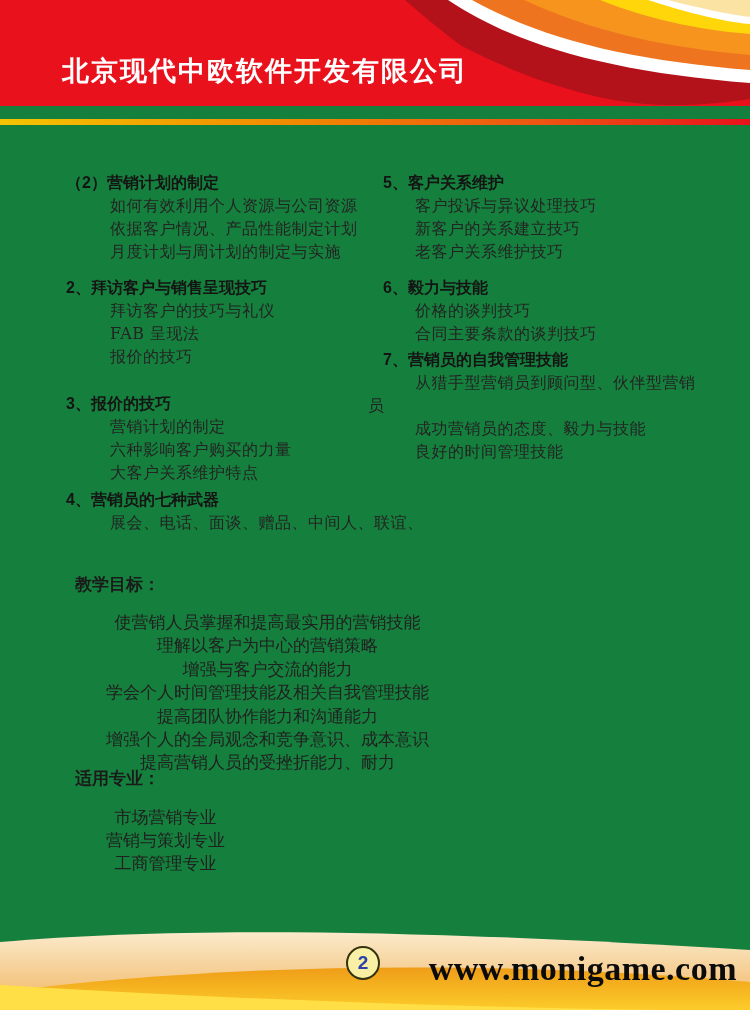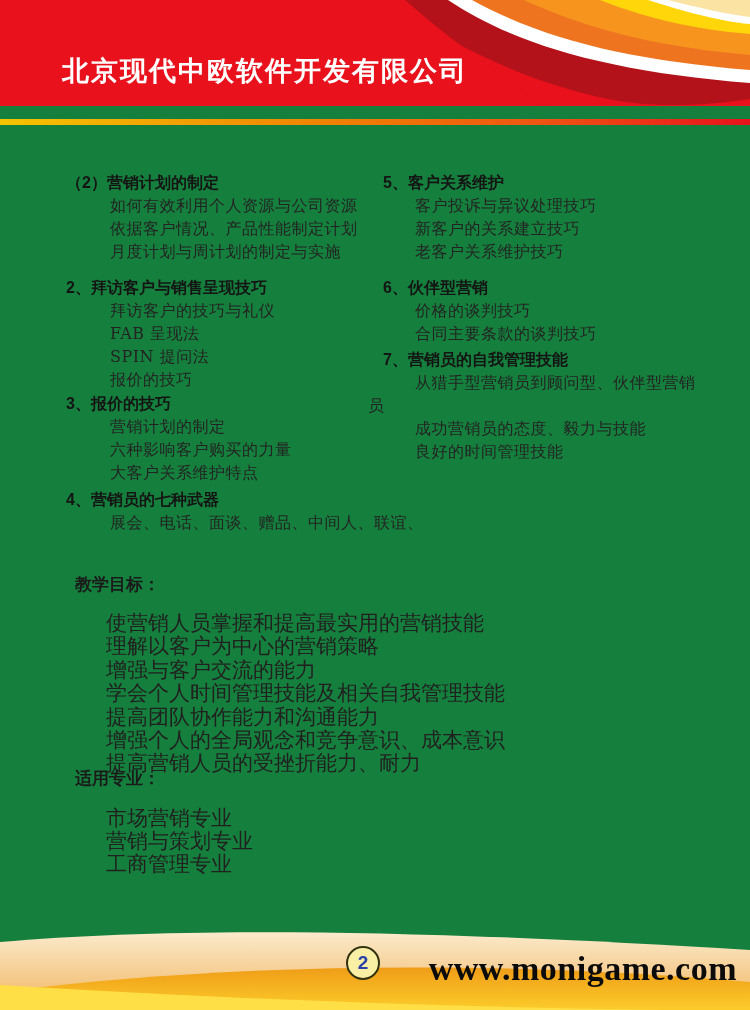--- a/index.html
+++ b/index.html
@@ -35,21 +35,21 @@
   .pos-s3 { left:66px;  top:392px; }
   .pos-s4 { left:66px;  top:488px; }
   .pos-s5 { left:371px; top:171px; width:360px; }
   .pos-s6 { left:371px; top:276px; width:360px; }
   .pos-s7 { left:371px; top:348px; width:370px; }
   
   .block-head {
     position:absolute; font-weight:bold; font-size:17px; line-height:24px;
     color:#1a1a1a; white-space:nowrap;
   }
-  .block-list { position:absolute; font-size:21px; color:#202020; }
+  .block-list { position:absolute; font-size:17px; color:#202020;text-align:center; }
   .block-list .line { line-height:23.4px; white-space:nowrap; }
   .pos-obj-head { left:75px;  top:573px; }
   .pos-obj-list { left:106px; top:611px; }
   .pos-maj-head { left:75px;  top:767px; }
   .pos-maj-list { left:106px; top:806px; }
   .pos-maj-list .line { line-height:23px; }
   
   .footer-graphic { position:absolute; left:0; bottom:0; }
   .page-badge {
     position:absolute; left:346px; top:946px; width:34px; height:34px;
@@ -86,21 +86,20 @@
     <div class="sec-head"><span>（2）</span><span>营销计划的制定</span></div>
     <div class="sec-item">如何有效利用个人资源与公司资源</div>
     <div class="sec-item">依据客户情况、产品性能制定计划</div>
     <div class="sec-item">月度计划与周计划的制定与实施</div>
   </div>
 
   <div class="section col-left pos-s2">
     <div class="sec-head"><span>2、</span><span>拜访客户与销售呈现技巧</span></div>
     <div class="sec-item">拜访客户的技巧与礼仪</div>
     <div class="sec-item">FAB 呈现法</div>
-    <div class="sec-item">SPIN 提问法</div>
     <div class="sec-item">报价的技巧</div>
   </div>
 
   <div class="section col-left pos-s3">
     <div class="sec-head"><span>3、</span><span>报价的技巧</span></div>
     <div class="sec-item">营销计划的制定</div>
     <div class="sec-item">六种影响客户购买的力量</div>
     <div class="sec-item">大客户关系维护特点</div>
   </div>
 
@@ -110,21 +109,21 @@
   </div>
 
   <div class="section col-right pos-s5">
     <div class="sec-head"><span>5、</span><span>客户关系维护</span></div>
     <div class="sec-item">客户投诉与异议处理技巧</div>
     <div class="sec-item">新客户的关系建立技巧</div>
     <div class="sec-item">老客户关系维护技巧</div>
   </div>
 
   <div class="section col-right pos-s6">
-    <div class="sec-head"><span>6、</span><span>伙伴型营销</span></div>
+    <div class="sec-head"><span>6、</span><span>毅力与技能</span></div>
     <div class="sec-item">价格的谈判技巧</div>
     <div class="sec-item">合同主要条款的谈判技巧</div>
   </div>
 
   <div class="section col-right pos-s7">
     <div class="sec-head"><span>7、</span><span>营销员的自我管理技能</span></div>
     <div class="sec-item">从猎手型营销员到顾问型、伙伴型营销</div>
     <div class="sec-item flush">员</div>
     <div class="sec-item">成功营销员的态度、毅力与技能</div>
     <div class="sec-item">良好的时间管理技能</div>

